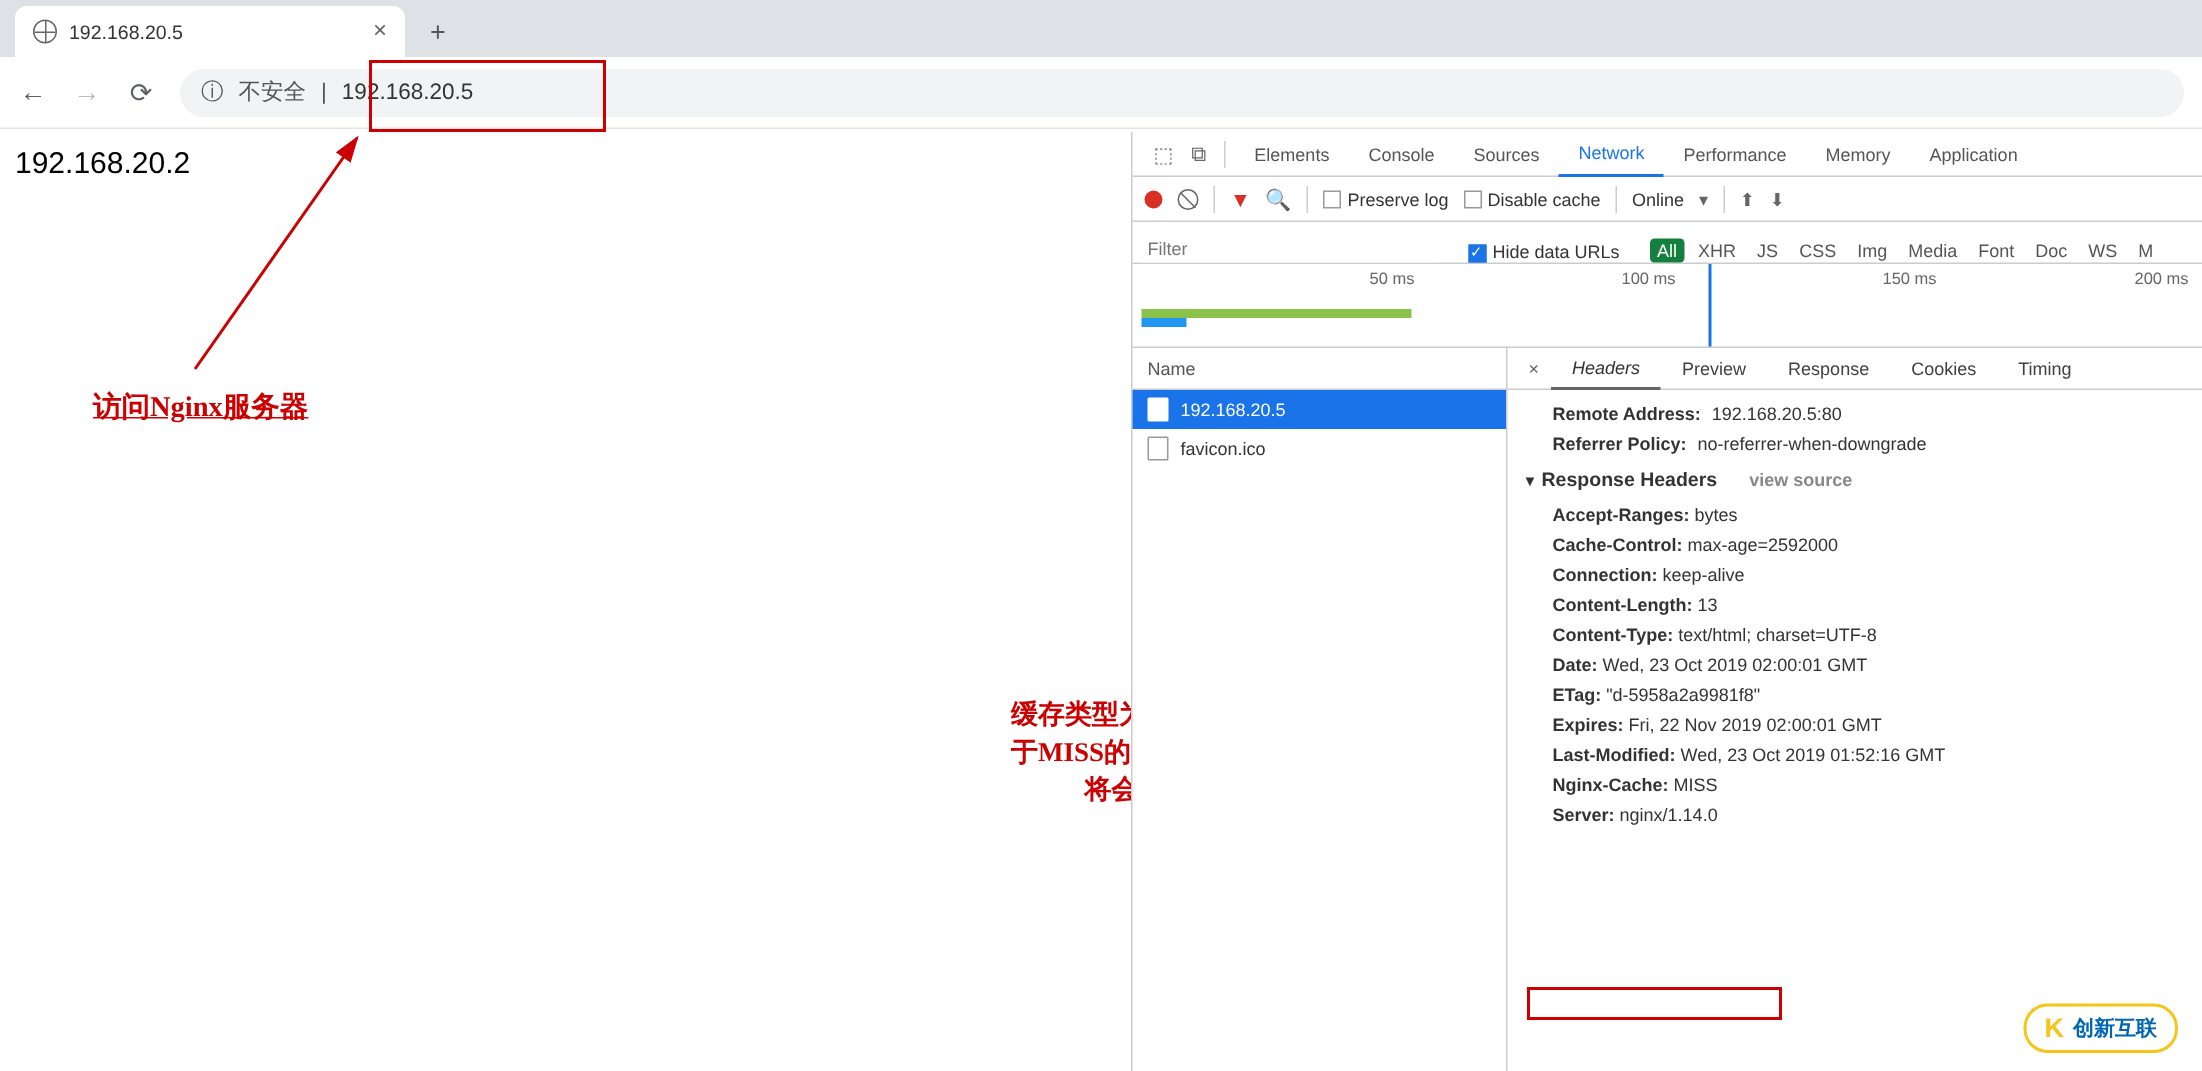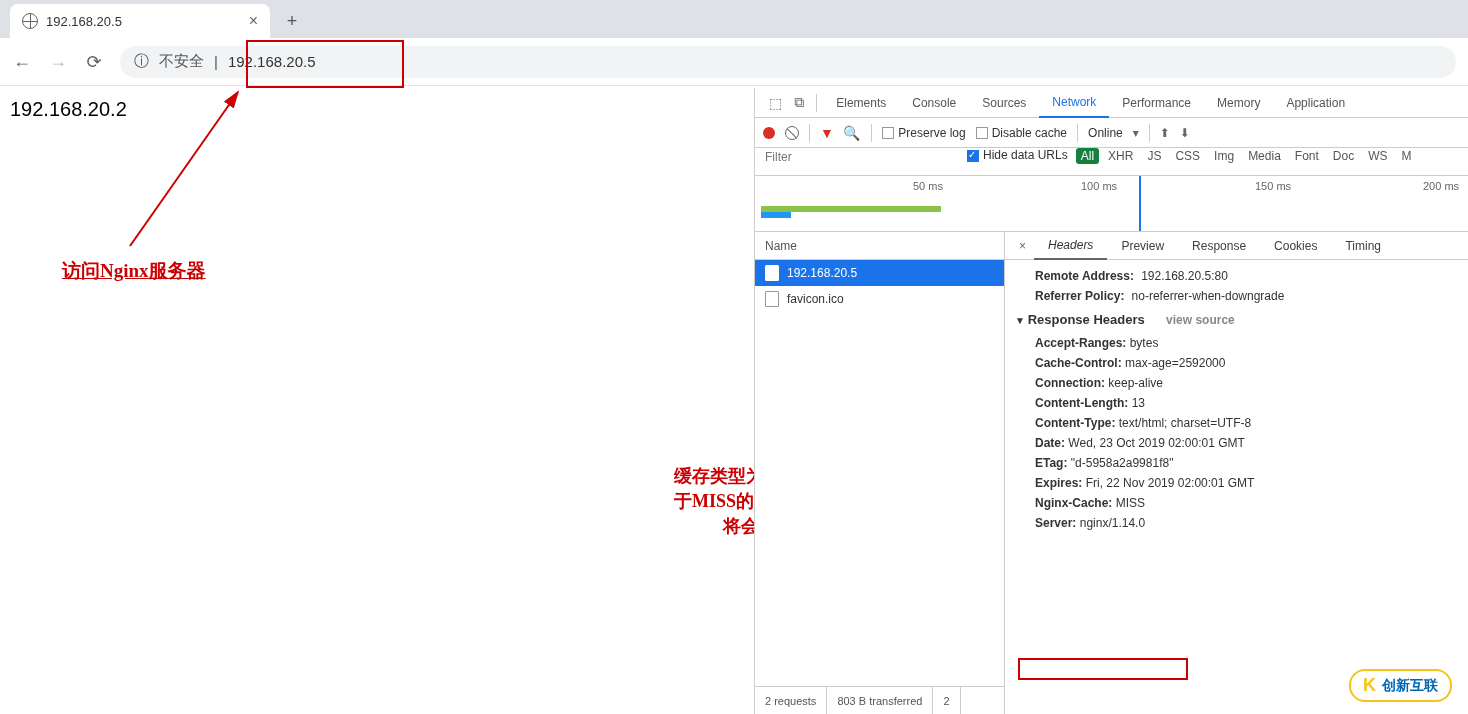--- a/index.html
+++ b/index.html
@@ -43,21 +43,21 @@
 .circ-slash::after { content:''; position:absolute; left:-1px; right:-1px; top:50%; border-top:1.5px solid #666; transform: rotate(45deg); }
 .filter-ic { color: #d93025; font-size: 14px; }
 .search-ic { color: #666; font-size: 14px; }
 .cbx { width: 12px; height: 12px; border: 1px solid #999; display: inline-block; margin-right: 4px; vertical-align: middle; }
 .cbx.checked { background: #1a73e8; border-color: #1a73e8; position: relative; }
 .cbx.checked::after { content:'✓'; color:#fff; font-size:10px; position:absolute; left:0; top:-2px; }
 .tb-label { color: #333; }
 .tb-sep { width: 1px; height: 18px; background: #ccc; }
 .arrow-ic { color: #666; }
 
-.dt-filter { height: 28px; border-bottom: 1px solid #ccc; display: flex; align-items: flex-start; padding: 0 4px; gap: 8px; }
+.dt-filter { height: 28px; border-bottom: 1px solid #ccc; display: flex; align-items: flex-end; padding: 0 4px; gap: 20px; }
 .filter-input { border: none; outline: none; width: 200px; padding: 2px 6px; font-size: 12px; color: #999; }
 .filter-types { display: flex; gap: 4px; align-items: center; font-size: 12px; color: #555; }
 .ft { padding: 1px 5px; cursor: pointer; }
 .ft.active { background: #15803d; color: #fff; border-radius: 3px; }
 
 .dt-timeline { height: 56px; border-bottom: 1px solid #ccc; position: relative; }
 .tl-label { position: absolute; top: 4px; font-size: 11px; color: #666; }
 .tl-bar { position: absolute; height: 6px; }
 
 .dt-main { flex: 1; display: flex; min-height: 0; }
@@ -204,25 +204,20 @@
       <div id="req-rows-slot" style="flex:1">
           <div class="req-row selected">
             <span class="file-ic"></span>
             <span>192.168.20.5</span>
           </div>
           <div class="req-row">
             <span class="file-ic"></span>
             <span>favicon.ico</span>
           </div>
         </div>
-      <div class="req-footer">
-        <div class="rf-cell">2 requests</div>
-        <div class="rf-cell">803 B transferred</div>
-        <div class="rf-cell">2</div>
-      </div>
     </div>
     <div class="detail-pane">
       <div class="detail-tabs">
         <span class="x">×</span>
         <div id="detail-tabs-slot" style="display:flex">
             <div class="d-tab active">Headers</div>
             <div class="d-tab">Preview</div>
             <div class="d-tab">Response</div>
             <div class="d-tab">Cookies</div>
             <div class="d-tab">Timing</div>
@@ -237,20 +232,21 @@
         </div>
         <div id="resp-headers-slot">
             <div class="hdr-line"><b>Accept-Ranges:</b><span> bytes</span></div>
             <div class="hdr-line"><b>Cache-Control:</b><span> max-age=2592000</span></div>
             <div class="hdr-line"><b>Connection:</b><span> keep-alive</span></div>
             <div class="hdr-line"><b>Content-Length:</b><span> 13</span></div>
             <div class="hdr-line"><b>Content-Type:</b><span> text/html; charset=UTF-8</span></div>
             <div class="hdr-line"><b>Date:</b><span> Wed, 23 Oct 2019 02:00:01 GMT</span></div>
             <div class="hdr-line"><b>ETag:</b><span> "d-5958a2a9981f8"</span></div>
             <div class="hdr-line"><b>Expires:</b><span> Fri, 22 Nov 2019 02:00:01 GMT</span></div>
+            <div class="hdr-line"><b>Last-Modified:</b><span> Wed, 23 Oct 2019 01:52:16 GMT</span></div>
             <div class="hdr-line"><b>Nginx-Cache:</b><span> MISS</span></div>
             <div class="hdr-line"><b>Server:</b><span> nginx/1.14.0</span></div>
           </div>
       </div>
     </div>
   </div>
 </div>
 
 <div class="red-box-cache" style="left:1018px; top:658px; width:170px; height:22px;"></div>
 

